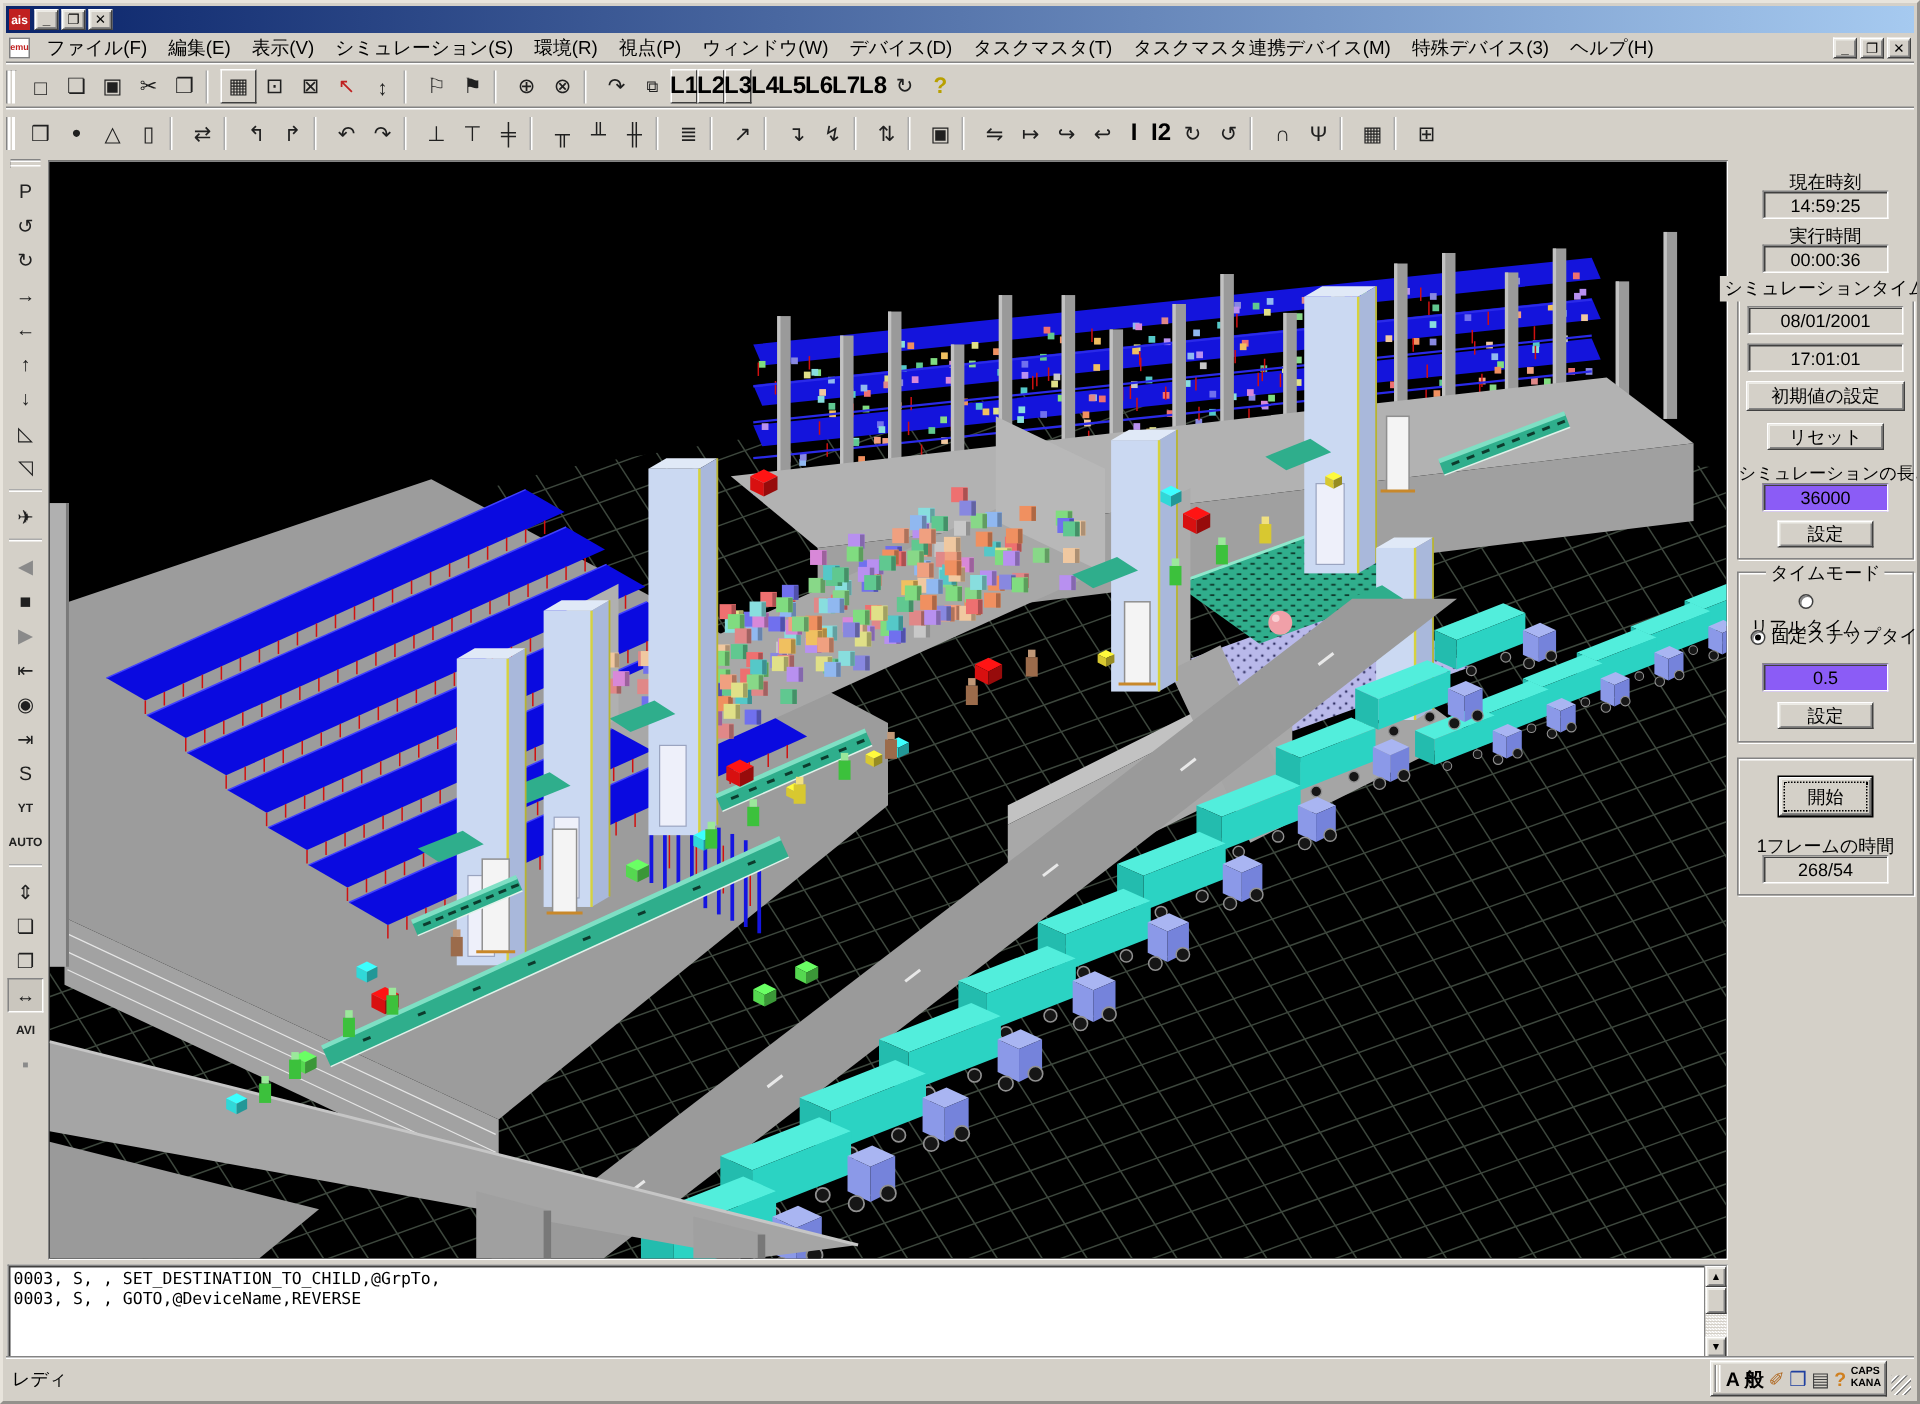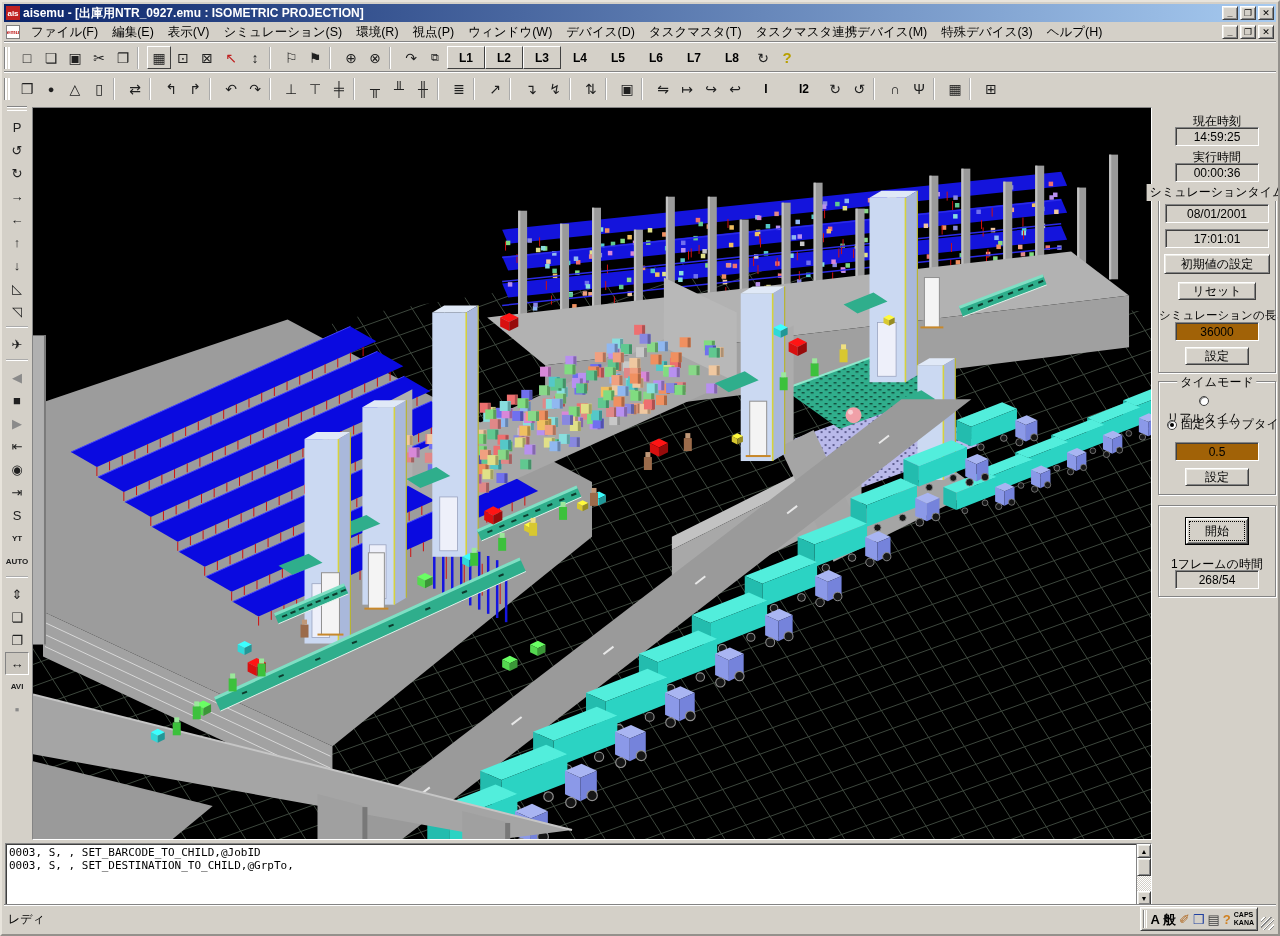--- a/index.html
+++ b/index.html
@@ -2,42 +2,42 @@
 <html><head>
 <meta charset="utf-8">
 <style>
   html,body{margin:0;padding:0;background:#d4d0c8;font-family:"Liberation Sans","DejaVu Sans",sans-serif;}
   *{box-sizing:border-box;}
   .window{position:relative;width:1280px;height:936px;background:#d4d0c8;border:2px outset #e8e4dc;overflow:hidden;}
 
   
   .raised{background:#d4d0c8;border:1px solid;border-color:#ffffff #404040 #404040 #ffffff;box-shadow:inset 1px 1px 0 #ecebe5, inset -1px -1px 0 #848484;}
   .sunkenf{background:#d4d0c8;border:1px solid;border-color:#848484 #ffffff #ffffff #848484;box-shadow:inset 1px 1px 0 #404040;}
-  .whitef{background:#a16207;border:1px solid;border-color:#848484 #ffffff #ffffff #848484;box-shadow:inset 1px 1px 0 #404040;}
+  .whitef{background:#8b5cf6;border:1px solid;border-color:#848484 #ffffff #ffffff #848484;box-shadow:inset 1px 1px 0 #404040;}
   .groupbox{position:absolute;border:1px solid #848484;box-shadow:inset 1px 1px 0 #ffffff,1px 1px 0 #ffffff;}
   .grouptitle{position:absolute;top:-8px;left:50%;transform:translateX(-50%);background:#d4d0c8;padding:0 3px;font-size:12px;white-space:nowrap;}
 
   
   .titlebar{position:absolute;left:2px;top:2px;right:2px;height:18px;background:linear-gradient(90deg,#0a246a,#a6caf0);display:flex;align-items:center;padding:0 2px;}
   .appicon{width:14px;height:14px;background:#c02020;color:#fff;font-size:8px;font-weight:bold;display:flex;align-items:center;justify-content:center;margin-right:3px;flex:0 0 auto;}
   .titletext{color:#fff;font-size:12px;font-weight:bold;flex:1;white-space:nowrap;overflow:hidden;}
   .winbtns{display:flex;gap:2px;}
   .wbtn{width:16px;height:14px;font-size:9px;font-weight:bold;display:flex;align-items:center;justify-content:center;color:#000;line-height:1;}
   .menubar{position:absolute;left:2px;top:20px;right:2px;height:20px;display:flex;align-items:center;padding-left:2px;background:#d4d0c8;}
   .docicon{width:14px;height:14px;background:#fff;border:1px solid #808080;color:#c02020;font-size:6px;font-weight:bold;display:flex;align-items:center;justify-content:center;margin-right:4px;}
   .menu-item{font-size:12.5px;padding:2px 7px;white-space:nowrap;color:#000;}
 
   
   .toolbar{position:absolute;left:2px;right:2px;display:flex;align-items:center;background:#d4d0c8;border-top:1px solid #ffffff;box-shadow:0 -1px 0 #848484;}
   .tb1{top:40px;height:30px;}
   .tb2{top:70px;height:33px;}
   .grip{width:7px;height:22px;margin:0 3px 0 1px;border-left:5px double #fff;box-shadow:-1px 0 0 #848484;}
   .tbi{width:24px;height:23px;display:flex;align-items:center;justify-content:center;font-size:14px;color:#202020;flex:0 0 auto;}
   .tbi.sm{font-size:11px;}
-  .tbi.txt{font-size:12px;font-weight:bold;width:38px;color:#000;}
+  .tbi.txt{font-size:16px;font-weight:bold;width:18px;color:#000;}
   .tbi.on{border:1px solid;border-color:#fff #404040 #404040 #fff;background:#d4d0c8;}
   .tbi.red{color:#c02020;}
   .tbi.help{color:#b8a000;font-weight:bold;font-size:15px;}
   .tbsep{width:8px;height:22px;border-left:2px groove #fff;margin:0 2px;flex:0 0 auto;}
 
   
   .lefttb{position:absolute;left:0;top:103px;width:30px;height:738px;background:#d4d0c8;display:flex;flex-direction:column;align-items:center;padding-top:2px;}
   .ltgrip{width:20px;height:6px;border-top:4px double #fff;box-shadow:0 -1px 0 #848484;margin-bottom:3px;}
   .lti{width:24px;height:23px;display:flex;align-items:center;justify-content:center;font-size:13px;color:#202020;flex:0 0 auto;}
   .lti.tiny{font-size:8px;font-weight:bold;letter-spacing:0;}
@@ -76,21 +76,20 @@
   .capskana{display:flex;flex-direction:column;font-size:7px;line-height:8px;font-weight:bold;}
   .sizegrip{position:absolute;right:2px;bottom:2px;width:13px;height:13px;background:repeating-linear-gradient(135deg,#d4d0c8 0 2px,#fff 2px 3px,#848484 3px 4px);}
 </style>
 </head>
 <body>
 
 <div class="window">
 
   <div class="titlebar">
     <div class="appicon">ais</div>
-    <div class="titletext">aisemu - [出庫用NTR_0927.emu : ISOMETRIC PROJECTION]</div>
     <div class="winbtns">
       <div class="wbtn raised">_</div>
       <div class="wbtn raised">❐</div>
       <div class="wbtn raised">✕</div>
     </div>
   </div>
 
   <div class="menubar">
     <div class="docicon">emu</div>
 
@@ -1536,22 +1535,22 @@
     <div class="groupbox" style="left:4px;top:400px;width:118px;height:92px;text-decoration:underline;">
       <div class="rp-btn raised focusring" style="top:12px;width:62px;height:26px;">開始</div>
       <div class="rp-label" style="top:50px;">1フレームの時間</div>
       <div class="rp-field sunkenf" style="top:64px;width:84px;">268/54</div>
     </div>
   </div>
 
   <div class="logarea">
     <div class="logtext">
 
-    <div class="logline">0003, S, , SET_BARCODE_TO_CHILD,@JobID</div>
         <div class="logline">0003, S, , SET_DESTINATION_TO_CHILD,@GrpTo,</div>
+        <div class="logline">0003, S, , GOTO,@DeviceName,REVERSE</div>
       </div>
     <div class="scrollbar">
       <div class="sb-btn raised">▲</div>
       <div class="sb-track">
           <div class="sb-thumb raised"></div>
         </div>
       <div class="sb-btn raised">▼</div>
     </div>
   </div>
 

